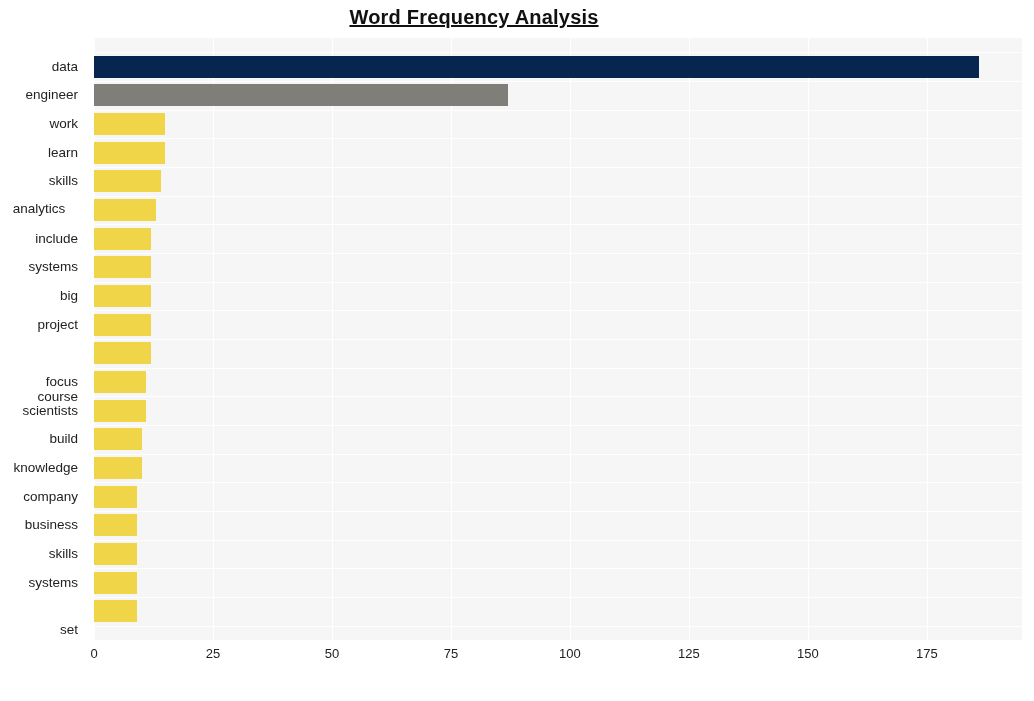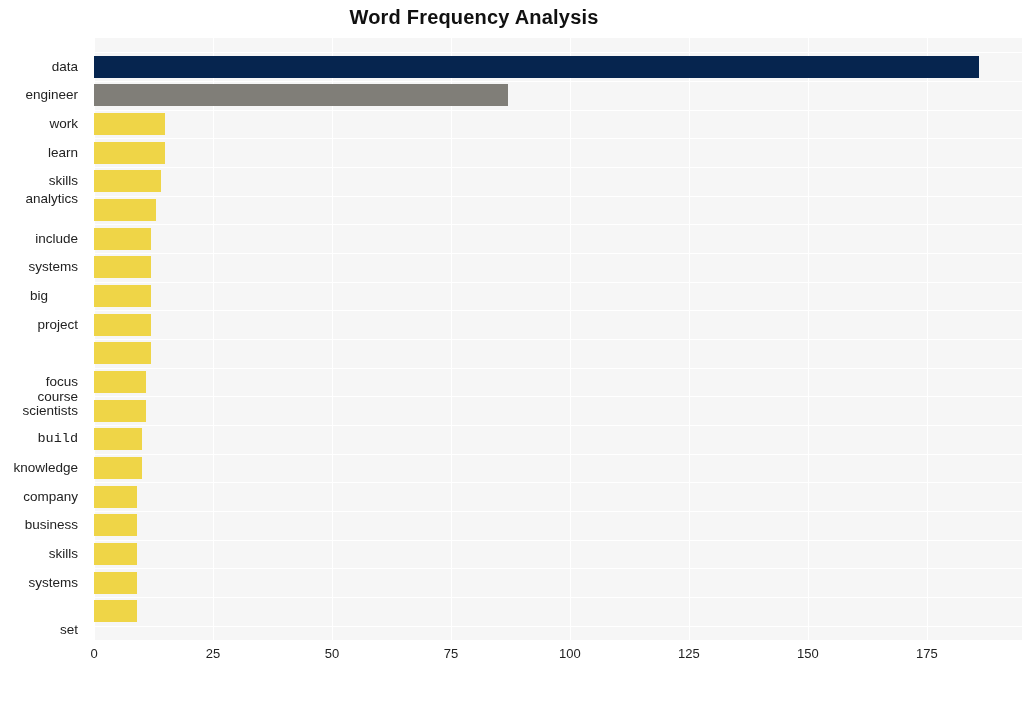--- a/index.html
+++ b/index.html
@@ -22,20 +22,21 @@
   #chart-title {
     position: absolute;
     top: 6px;
     left: 0;
     width: 948px;
     text-align: center;
     font-size: 20px;
     font-weight: bold;
     color: #111111;
     letter-spacing: 0.2px;
+    text-decoration: underline;
   }
   #plot-area {
     position: absolute;
     left: 94px;
     top: 38px;
     width: 928px;
     height: 602px;
     background: #f6f6f6;
     overflow: hidden;
   }
@@ -158,29 +159,29 @@
       <div class="bar" title="database: 9" style="left: 0px; top: 533.667px; width: 42.8308px; background: rgb(239, 213, 71);"></div>
       <div class="bar" title="set: 9" style="left: 0px; top: 562.333px; width: 42.8308px; background: rgb(239, 213, 71);"></div>
     </div>
 
   <div id="y-labels">
       <div class="ylab" style="top: 17.6667px; padding-right: 8px; box-sizing: border-box;">data</div>
       <div class="ylab" style="top: 46.3333px; padding-right: 8px; box-sizing: border-box; padding-left: 8px;">engineer</div>
       <div class="ylab" style="top: 75px; padding-right: 8px; box-sizing: border-box;">work</div>
       <div class="ylab" style="top: 103.667px; padding-right: 8px; box-sizing: border-box;">learn</div>
       <div class="ylab" style="top: 132.333px; padding-right: 8px; box-sizing: border-box;">skills</div>
-      <div class="ylab" style="top: 150px; padding-right: 8px; box-sizing: border-box;">analytics</div>
+      <div class="ylab" style="top: 160px; padding-right: 8px; box-sizing: border-box; text-align: center;">analytics</div>
       <div class="ylab" style="top: 189.667px; padding-right: 8px; box-sizing: border-box;">include</div>
       <div class="ylab" style="top: 218.333px; padding-right: 8px; box-sizing: border-box;">systems</div>
-      <div class="ylab" style="top: 247px; padding-right: 8px; box-sizing: border-box; text-align: center;">big</div>
+      <div class="ylab" style="top: 247px; padding-right: 8px; box-sizing: border-box;">big</div>
       <div class="ylab" style="top: 275.667px; padding-right: 8px; box-sizing: border-box;">project</div>
       <div class="ylab" style="top: 304.333px; padding-right: 8px; box-sizing: border-box; margin-top: 44px;">course</div>
       <div class="ylab" style="top: 333px; padding-right: 8px; box-sizing: border-box;">focus</div>
       <div class="ylab" style="top: 361.667px; padding-right: 8px; box-sizing: border-box;">scientists</div>
-      <div class="ylab" style="top: 390.333px; padding-right: 8px; box-sizing: border-box; font-family: Liberation Mono, monospace;">build</div>
+      <div class="ylab" style="top: 390.333px; padding-right: 8px; box-sizing: border-box;">build</div>
       <div class="ylab" style="top: 419px; padding-right: 8px; box-sizing: border-box;">knowledge</div>
       <div class="ylab" style="top: 447.667px; padding-right: 8px; box-sizing: border-box;">company</div>
       <div class="ylab" style="top: 476.333px; padding-right: 8px; box-sizing: border-box;">business</div>
       <div class="ylab" style="top: 505px; padding-right: 8px; box-sizing: border-box;">skills</div>
       <div class="ylab" style="top: 533.667px; padding-right: 8px; box-sizing: border-box;">systems</div>
       <div class="ylab" style="top: 581px; padding-right: 8px; box-sizing: border-box;">set</div>
     </div>
 
   <div id="x-labels">
       <div class="xlab" style="left: 94px;">0</div>

